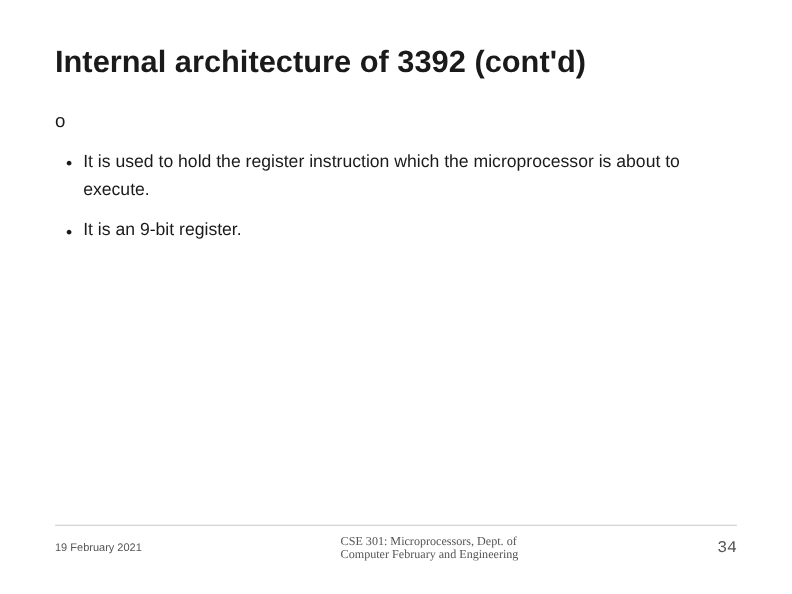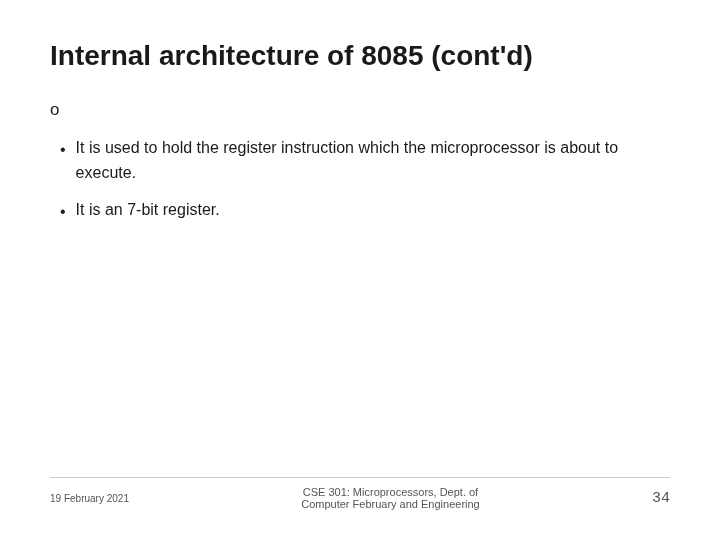--- a/index.html
+++ b/index.html
@@ -85,49 +85,48 @@
 
     .footer-date {
       font-size: 10px;
       color: #555555;
       font-family: 'Arial', sans-serif;
     }
 
     .footer-center {
       font-size: 11px;
       color: #555555;
-      font-family: Liberation Sans, sans-serif;
-      text-align: center;
+      font-family: Liberation Serif, serif;
     }
 
     .footer-page {
       font-size: 15px;
       color: #555555;
       font-family: Liberation Mono, monospace;
     }
   </style>
 </head>
 <body>
 
 <div class="slide">
 
-  <div class="title">Internal architecture of 8085 (cont'd)</div>
+  <div class="title">Internal architecture of 3392 (cont'd)</div>
 
   <div class="section-heading">
     <span class="bullet-o">o</span>
   </div>
 
   <div class="content-area">
     <div class="bullet-item">
       <span class="bullet-dot">•</span>
       <span class="bullet-text">It is used to hold the register instruction which the microprocessor is about to execute.</span>
     </div>
     <div class="bullet-item">
       <span class="bullet-dot">•</span>
-      <span class="bullet-text">It is an 7-bit register.</span>
+      <span class="bullet-text">It is an 9-bit register.</span>
     </div>
   </div>
 
   <div class="footer">
     <span class="footer-date">19 February 2021</span>
     <div class="footer-center">
       <div>CSE 301: Microprocessors, Dept. of</div>
       <div>Computer February and Engineering</div>
     </div>
     <span class="footer-page">34</span>

